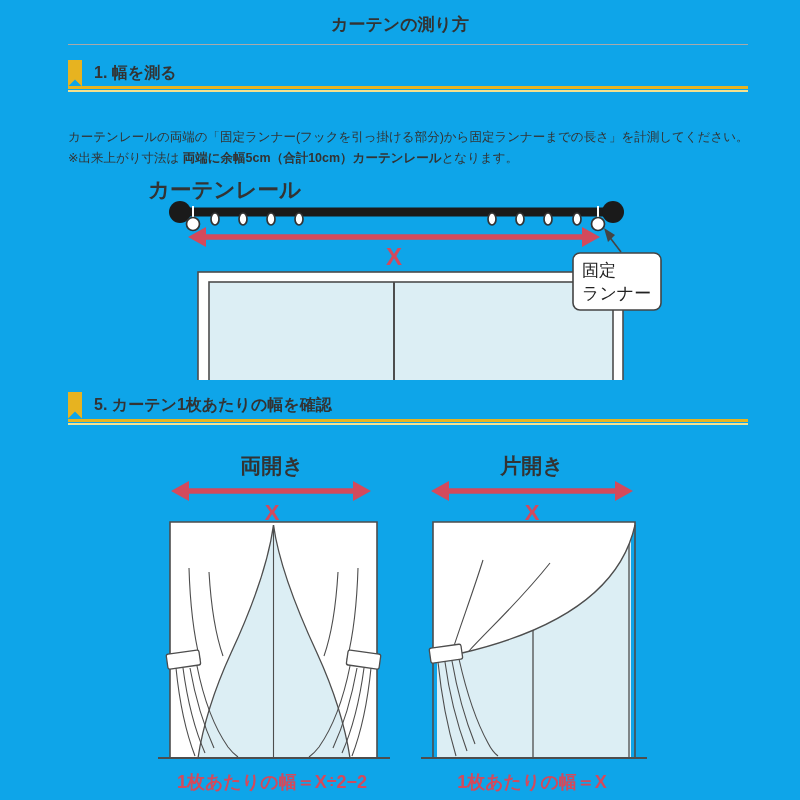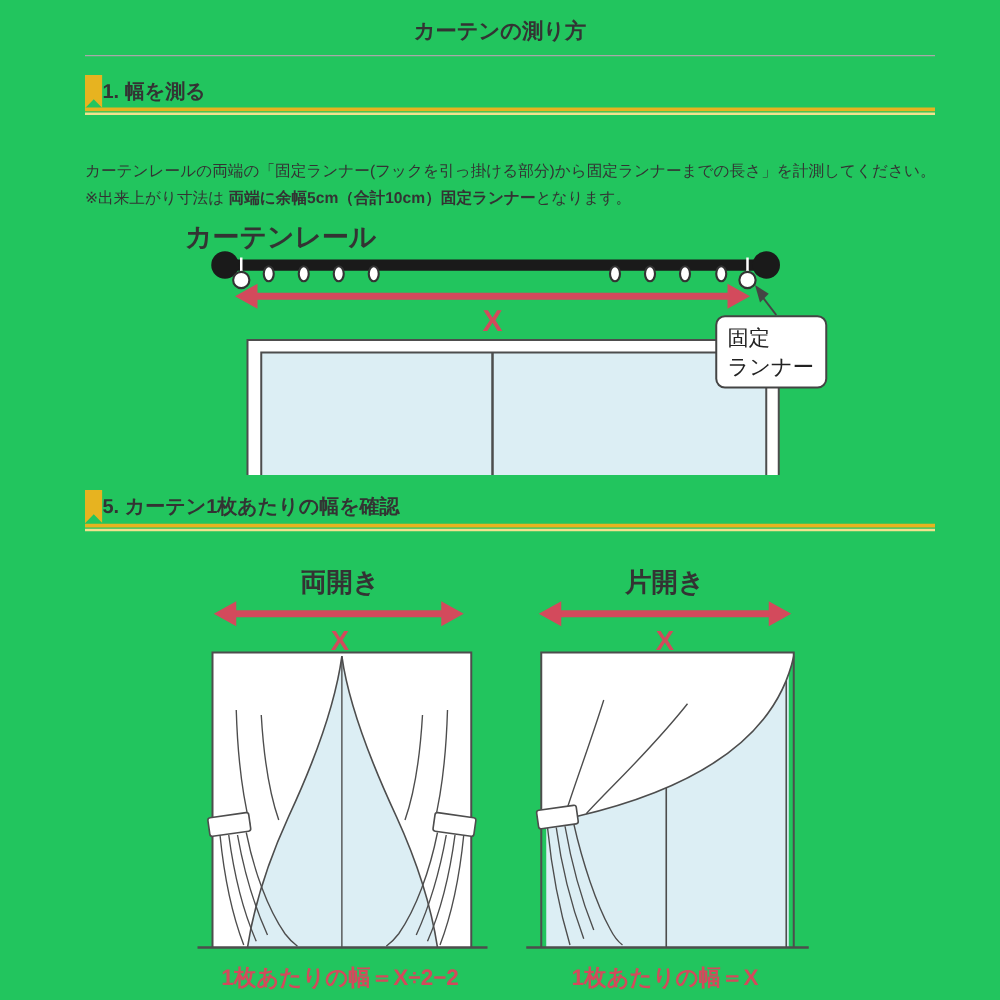--- a/index.html
+++ b/index.html
@@ -1,21 +1,21 @@
 <!DOCTYPE html>
 <html><head>
 <meta charset="utf-8">
 <style>
   html,body{margin:0;padding:0;background:#fff;}
   body{font-family:"Liberation Sans","DejaVu Sans",sans-serif;color:#333;}
-  .page{position:relative;width:800px;height:800px;background:#22c55e;overflow:hidden;}
+  .page{position:relative;width:800px;height:800px;background:#0ea5e9;overflow:hidden;}
   .page-title{position:absolute;top:13px;left:0;width:800px;text-align:center;
     font-size:17px;font-weight:bold;color:#333;}
   .title-divider{position:absolute;top:44px;left:68px;width:680px;height:1px;background:#a9a9a9;}
-  .section-header{position:absolute;left:68px;height:28px;display:flex;align-items:center;}
+  .section-header{position:absolute;left:68px;height:28px;display:flex;align-items:center;gap:12px;}
   .sec1{top:59px;} .sec2{top:391px;}
   .bookmark{width:14px;height:27px;background:#e7b320;
     clip-path:polygon(0 0,100% 0,100% 100%,50% 74%,0 100%);}
   .section-title{font-size:16px;font-weight:bold;color:#333;}
   .yellow-rule{position:absolute;left:68px;width:680px;height:7px;}
   .yr1{top:86px;} .yr2{top:419px;}
   .yellow-rule .l1{height:3px;background:#e7b320;}
   .yellow-rule .l2{height:2px;background:#f3e18e;margin-top:1px;}
   .instructions{position:absolute;top:111px;left:68px;width:690px;font-size:12.5px;line-height:1.65;color:#333;margin-top:16px;}
   .instructions b{font-weight:bold;}
@@ -35,21 +35,21 @@
     <div class="bookmark"></div>
     <div class="section-title">1. 幅を測る</div>
   </div>
   <div class="yellow-rule yr1">
       <div class="l1"></div>
       <div class="l2"></div>
     </div>
 
   <div class="instructions">
     <div>カーテンレールの両端の「固定ランナー(フックを引っ掛ける部分)から固定ランナーまでの長さ」を計測してください。</div>
-    <div><span>※出来上がり寸法は </span><b>両端に余幅5cm（合計10cm）固定ランナー</b><span>となります。</span></div>
+    <div><span>※出来上がり寸法は </span><b>両端に余幅5cm（合計10cm）カーテンレール</b><span>となります。</span></div>
   </div>
 
   <svg class="svg1" width="800" height="215" viewBox="0 0 800 215">
 
     <g>
       <rect x="198" y="107" width="425" height="130" fill="#ffffff" stroke="#4d4d4d" stroke-width="1.6"></rect>
       <rect x="209" y="117" width="404" height="120" fill="#dceef4" stroke="#4d4d4d" stroke-width="1.6"></rect>
       <line x1="394" y1="117" x2="394" y2="215" stroke="#4d4d4d" stroke-width="2"></line>
     </g>
 

